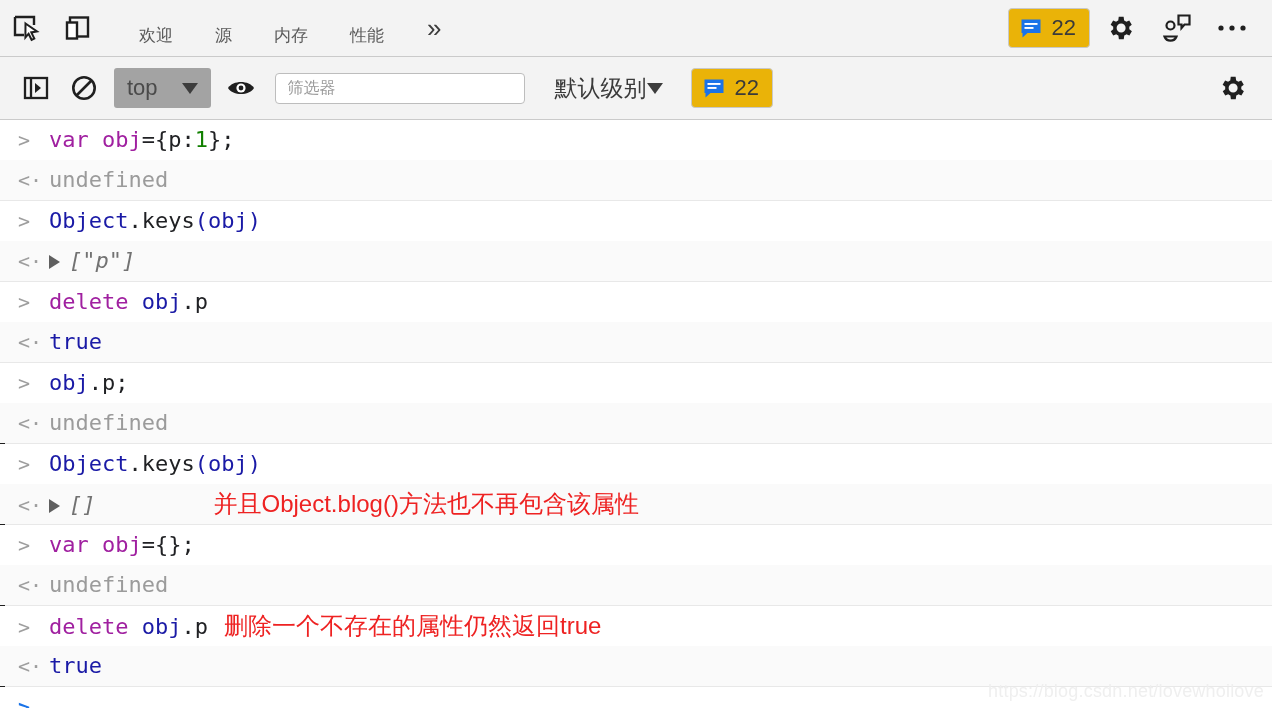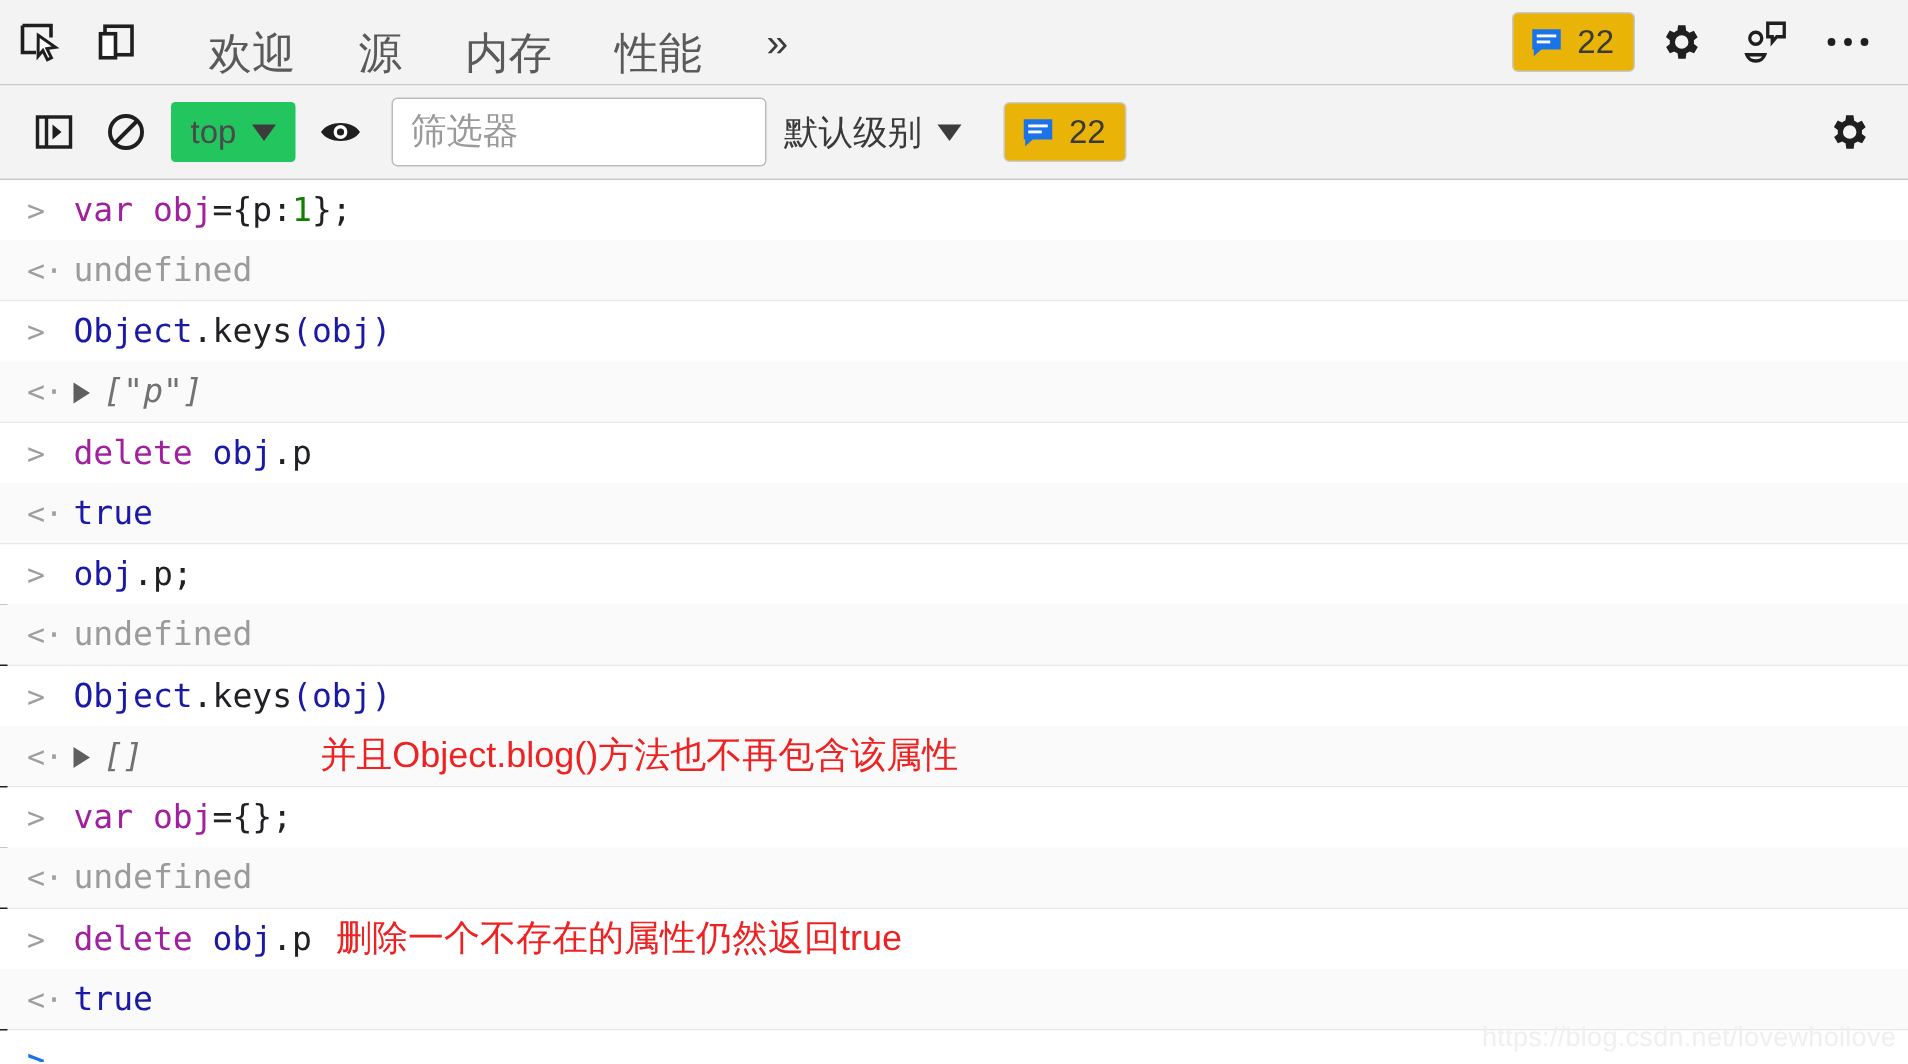--- a/index.html
+++ b/index.html
@@ -37,21 +37,21 @@
   .tab-list {
     display: flex;
     align-items: stretch;
     margin-left: 14px;
   }
   .tab {
     display: flex;
     align-items: center;
     justify-content: center;
     padding: 0 21px;
-    font-size: 29px;
+    font-size: 17px;
     color: #5a5a5a;
     cursor: pointer;
     position: relative;
     white-space: nowrap;
     margin-top: 15px;
   }
   .tab.selected {
     color: #1a1a1a;
     background: #ffffff;
   }
@@ -120,57 +120,57 @@
     height: 44px;
     display: flex;
     align-items: center;
     justify-content: center;
     cursor: pointer;
     border-radius: 3px;
   }
   .ctx-select {
     display: flex;
     align-items: center;
-    gap: 10px;
-    background: #22c55e;
+    gap: 24px;
+    background: #a3a3a3;
     border-radius: 3px;
     padding: 7px 13px;
     margin: 0 4px;
     cursor: pointer;
   }
   .ctx-select .ctx-label {
     font-size: 22px;
     color: #4a4a4a;
   }
   .caret {
     width: 0; height: 0;
     border-left: 8px solid transparent;
     border-right: 8px solid transparent;
     border-top: 11px solid #3c3c3c;
   }
   .filter-input {
     width: 250px;
-    height: 46px;
+    height: 31px;
     margin-left: 8px;
     border: 1px solid #bdbdbd;
     border-radius: 4px;
     background: #ffffff;
-    font-size: 24px;
+    font-size: 16px;
     font-family: "Liberation Sans", sans-serif;
     color: #1a1a1a;
     padding: 0 12px;
     box-sizing: border-box;
     outline: none;
   }
   .filter-input::placeholder { color: #9a9a9a; }
   .level-select {
     display: flex;
     align-items: center;
-    gap: 10px;
-    margin-left: 8px;
+    gap: 0;
+    margin-left: 26px;
     cursor: pointer;
   }
   .level-select .lvl-label {
     font-size: 23px;
     color: #3a3a3a;
   }
   .ct-right {
     margin-left: auto;
     display: flex;
     align-items: center;

